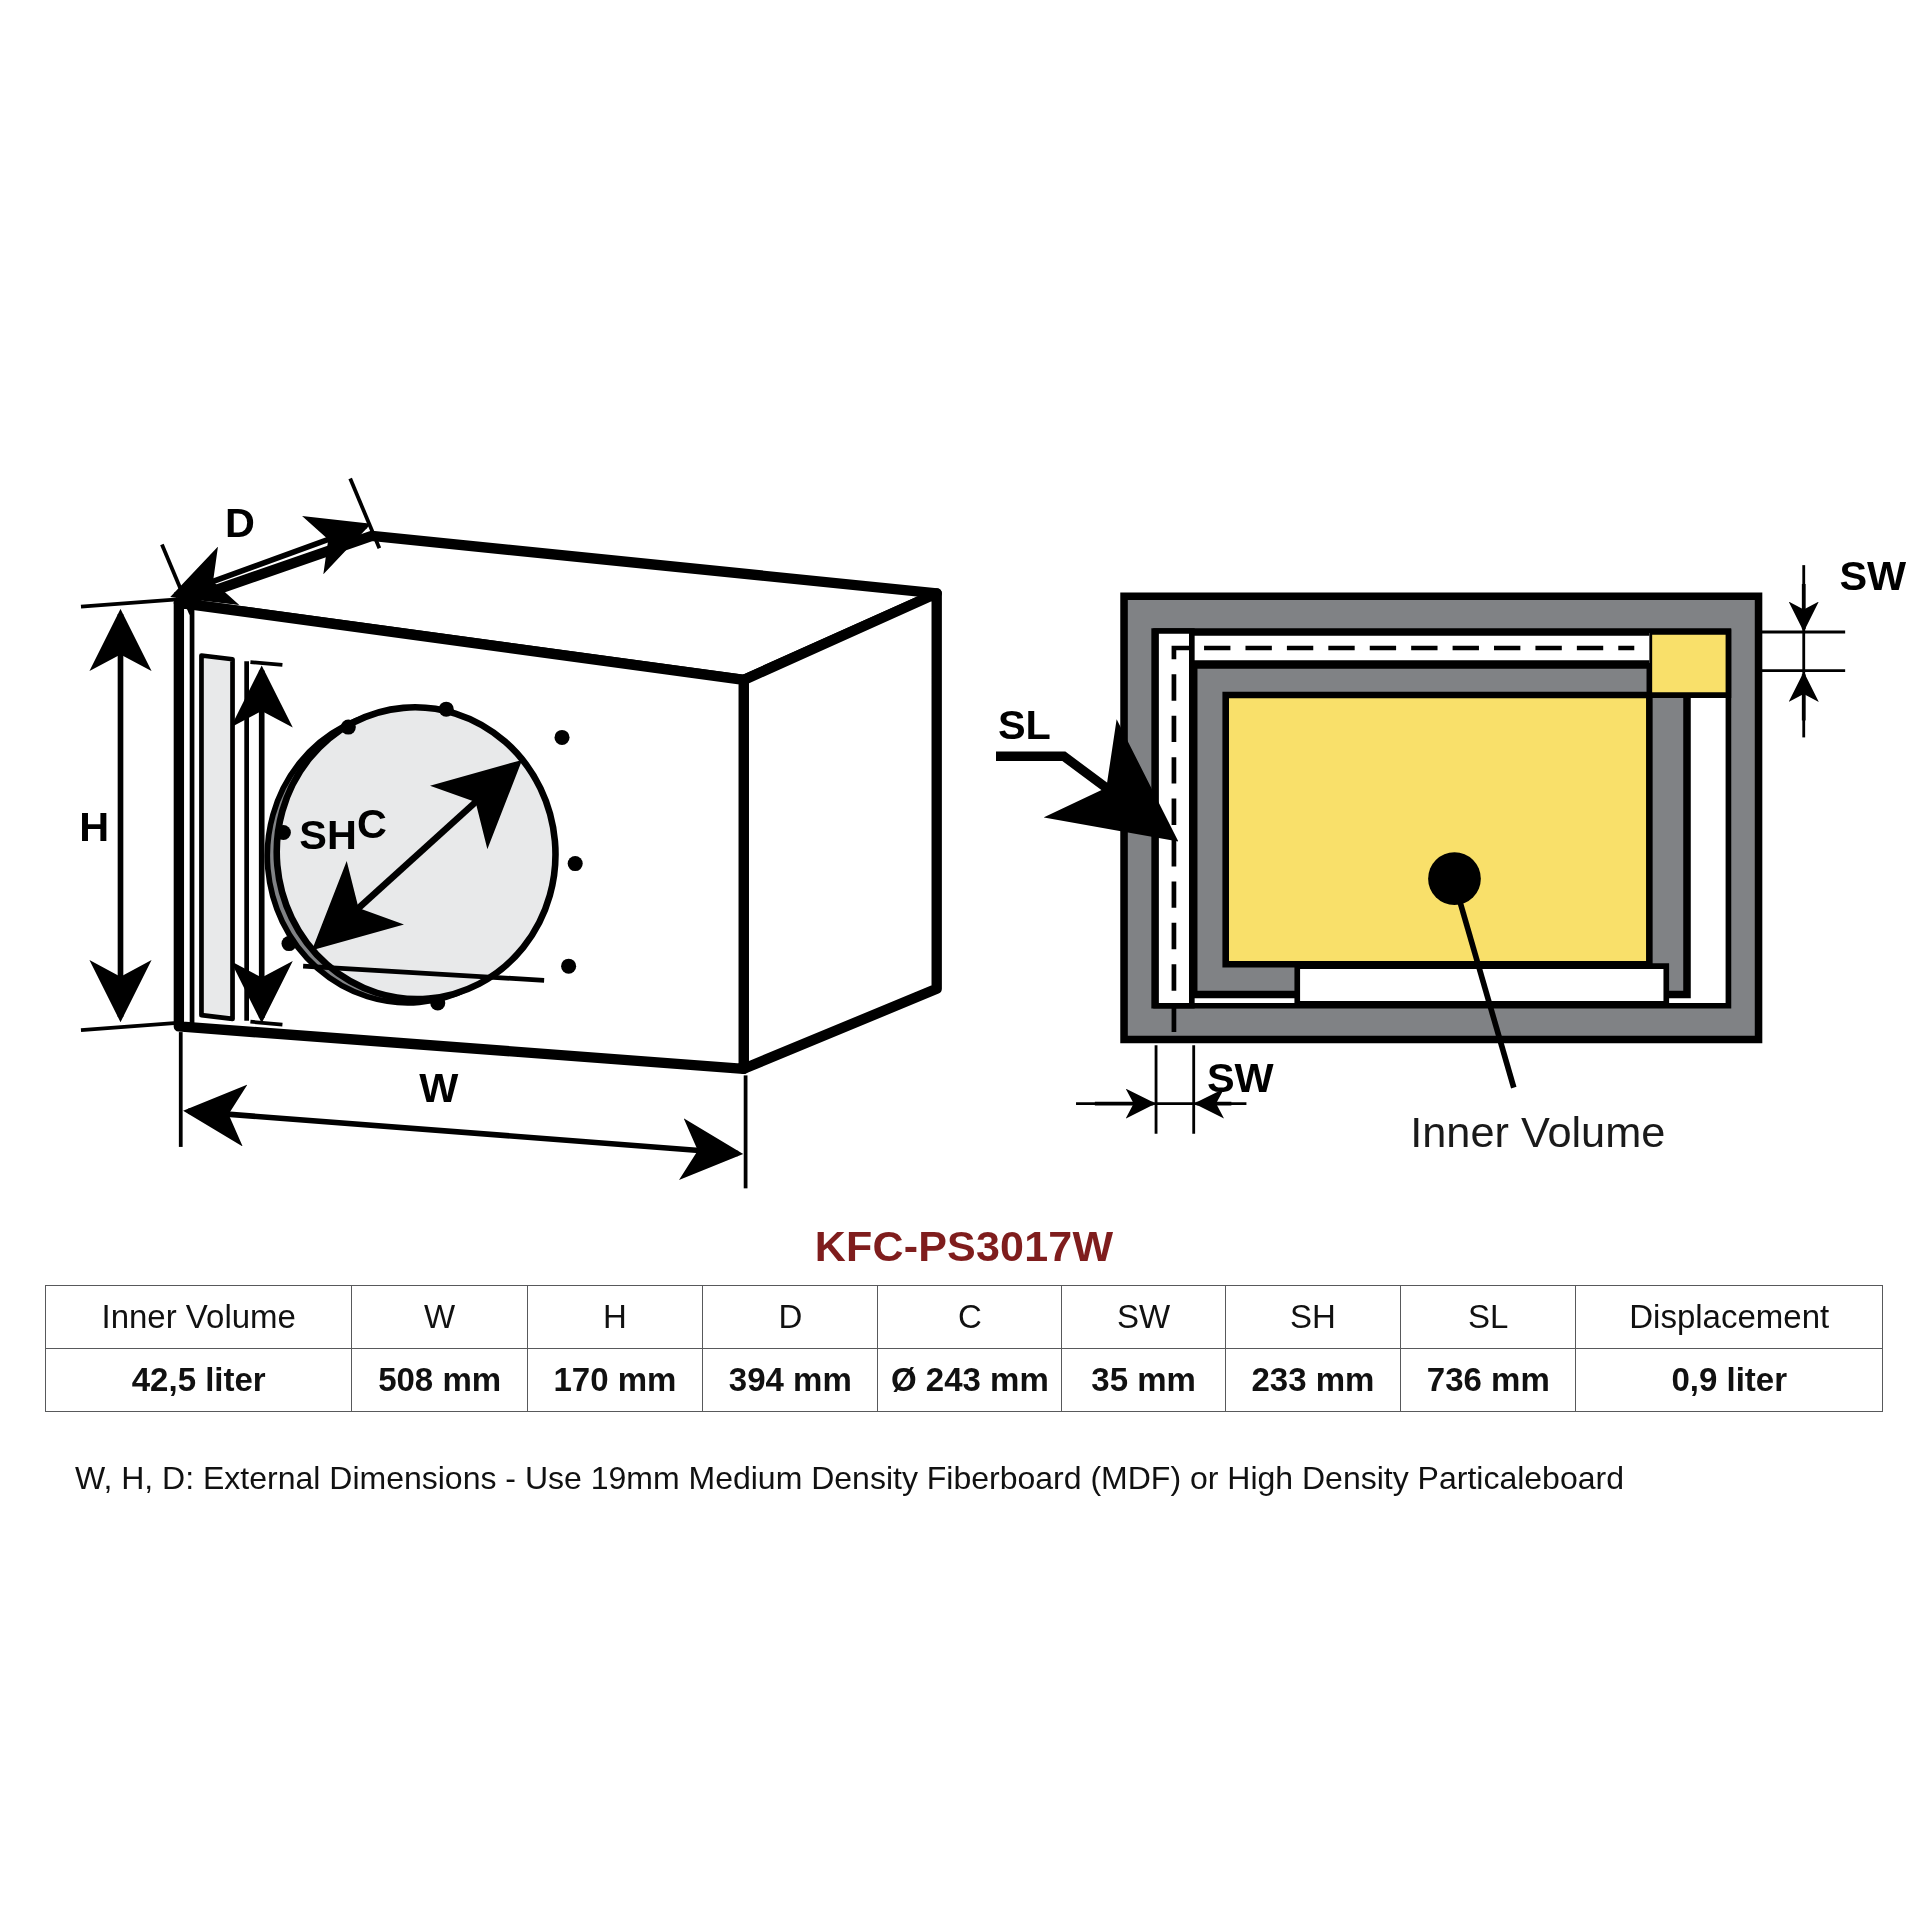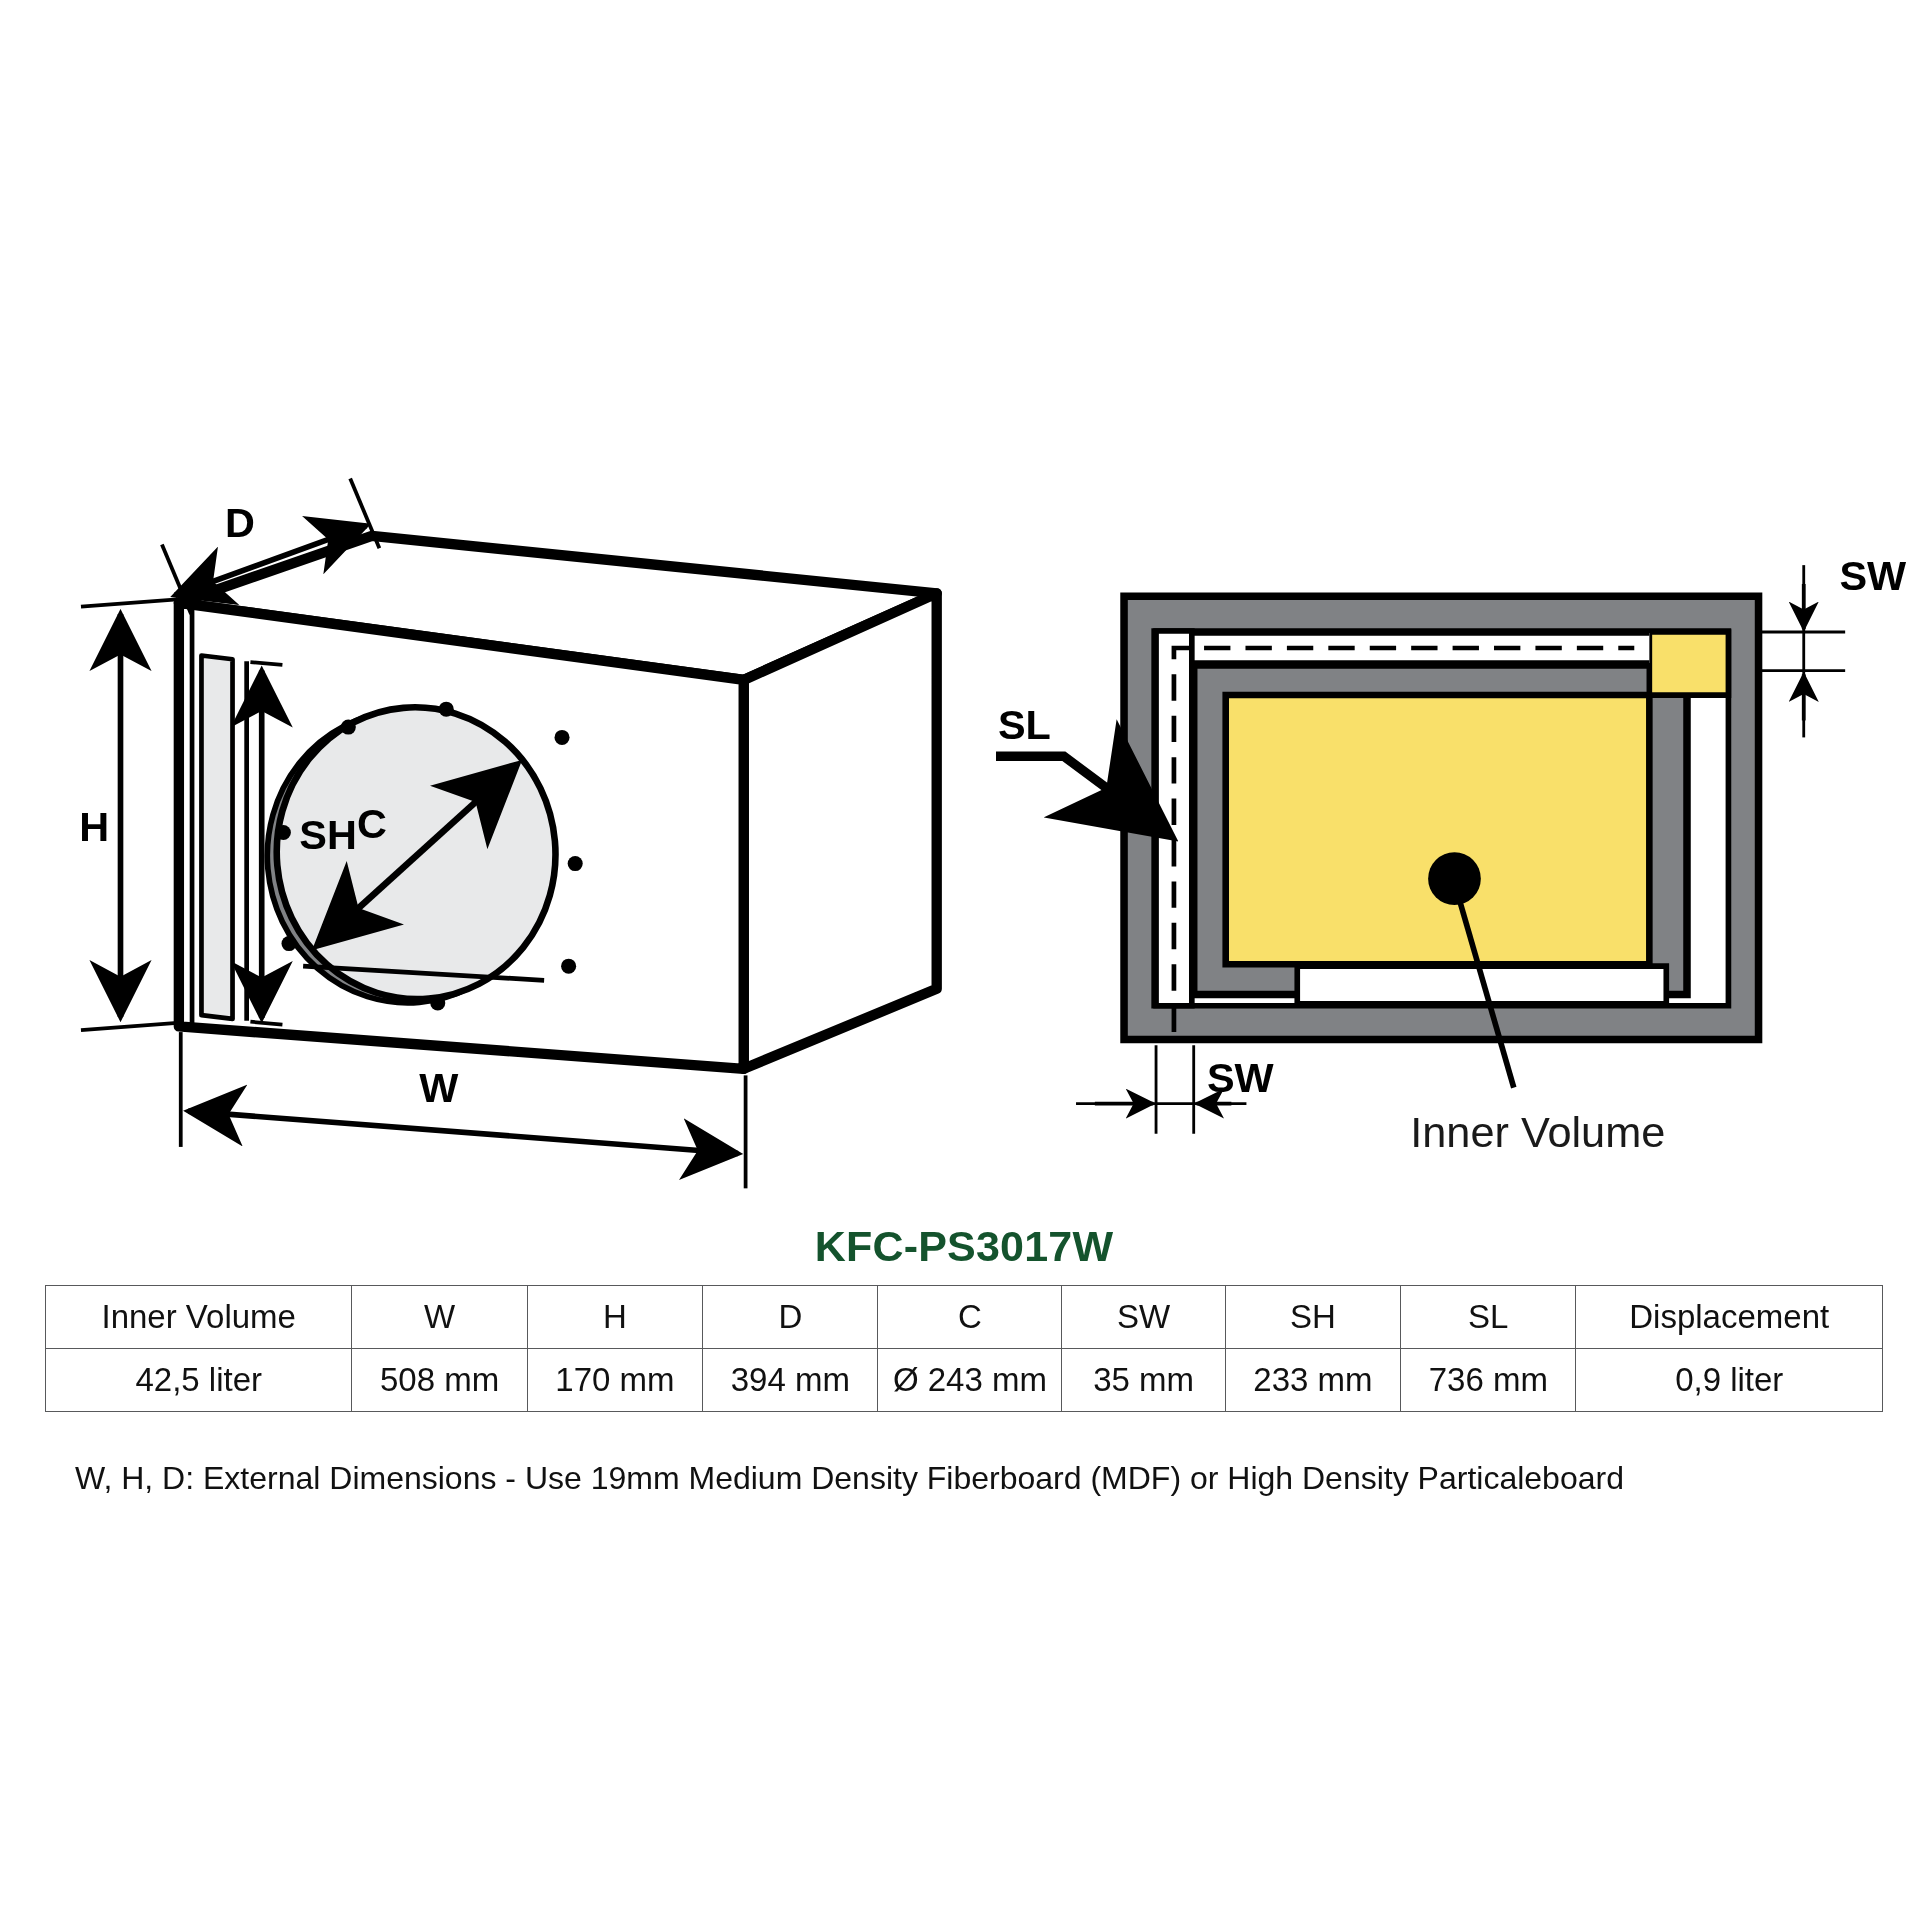--- a/index.html
+++ b/index.html
@@ -51,21 +51,21 @@
   
   #model-title {
     position: absolute;
     left: 0;
     top: 1222px;
     width: 1928px;
     text-align: center;
     font-size: 43px;
     font-weight: bold;
     letter-spacing: 0.2px;
-    color: #14532d;
+    color: #7f1d1d;
   }
 
   
   #spec-table-wrap {
     position: absolute;
     left: 45px;
     top: 1285px;
     width: 1838px;
   }
   table.spec {
@@ -76,21 +76,21 @@
   table.spec td {
     border: 1.9px solid #58595b;
     text-align: center;
     font-size: 33px;
     color: #111111;
     height: 58px;
     padding: 1.9px 3.8px;
     white-space: nowrap;
   }
   table.spec tr.head td { font-weight: normal; }
-  table.spec tr.vals td { font-weight: normal; }
+  table.spec tr.vals td { font-weight: bold; }
 
   
   #footnote {
     position: absolute;
     left: 75px;
     top: 1460px;
     width: 1789px;
     font-size: 32px;
     color: #111111;
     white-space: nowrap;

